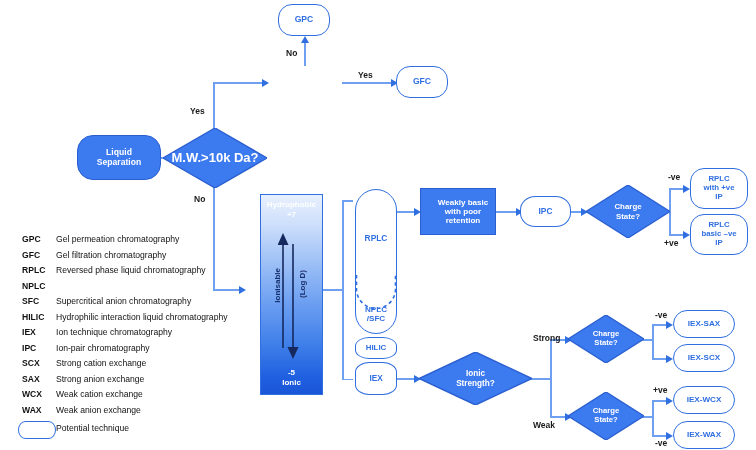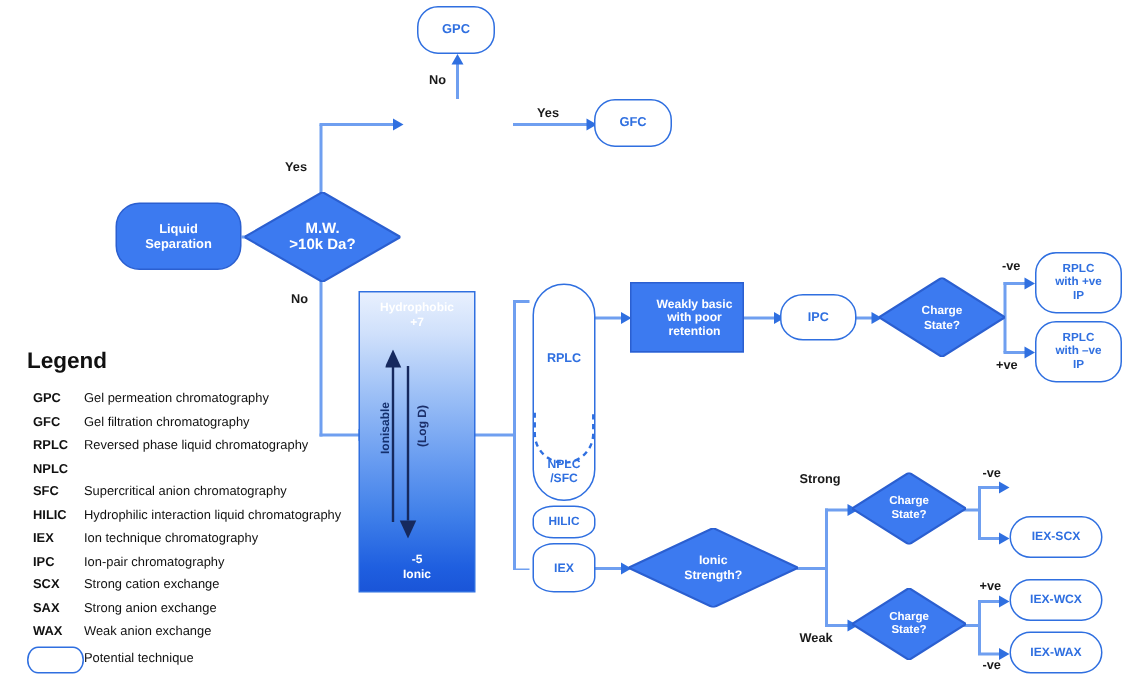--- a/index.html
+++ b/index.html
@@ -38,21 +38,21 @@
   .ln{position:absolute;background:#6f9ff0;}
   .ln.h{height:1.6px;}
   .ln.v{width:1.6px;}
   .arrow{position:absolute;width:0;height:0;}
   .arrow.r{border-top:4.5px solid transparent;border-bottom:4.5px solid transparent;
            border-left:7px solid #2f6fe0;}
   .arrow.u{border-left:4.5px solid transparent;border-right:4.5px solid transparent;
            border-bottom:7px solid #2f6fe0;}
 
   
-  #logd{position:absolute;left:239px;top:194px;width:78px;height:201px;
+  #logd{position:absolute;left:260px;top:194px;width:63px;height:201px;
         border:1.6px solid #2f6fe0;box-sizing:border-box;
         background:linear-gradient(to bottom,#e8f0fe 0%,#cfe0fb 14%,#9dc0f6 34%,
                    #6b9ef1 55%,#3f7fe9 75%,#1f5fe0 92%,#1a55d8 100%);}
   #logd .cap{position:absolute;left:0;right:0;text-align:center;color:#ffffff;
         font-weight:bold;font-size:8px;line-height:1.25;}
   #logd .vert{position:absolute;color:#1b2f6a;font-weight:bold;font-size:8px;
         writing-mode:vertical-rl;transform:rotate(180deg);white-space:nowrap;}
   #logd .vert.light{color:#14306e;}
 
   
@@ -138,36 +138,36 @@
   <div class="arrow r" style="left:666px;top:396.5px;"></div>
   <div class="ln h" style="left:652px;top:435.2px;width:17px;"></div>
   <div class="arrow r" style="left:666px;top:431.5px;"></div>
 
   <div class="elabel" style="left:190px;top:106px;">Yes</div>
   <div class="elabel" style="left:194px;top:194px;">No</div>
   <div class="elabel" style="left:286px;top:48px;">No</div>
   <div class="elabel" style="left:358px;top:70px;">Yes</div>
   <div class="elabel" style="left:668px;top:172px;">-ve</div>
   <div class="elabel" style="left:664px;top:238px;">+ve</div>
-  <div class="elabel" style="left:533px;top:314px;text-align:right;">Strong</div>
+  <div class="elabel" style="left:533px;top:333px;text-align:right;">Strong</div>
   <div class="elabel" style="left:533px;top:420px;">Weak</div>
   <div class="elabel" style="left:655px;top:310px;">-ve</div>
   <div class="elabel" style="left:653px;top:385px;">+ve</div>
   <div class="elabel" style="left:655px;top:438px;">-ve</div>
 
   <div class="node solid-round" style="left:77px;top:135px;width:84px;height:45px;font-size:8.6px;flex-direction:column;justify-content:center;">
     <span>Liquid</span>
     <span>Separation</span>
   </div>
 
   <div class="diamond" style="left:163px;top:128px;width:104px;height:60px;">
     <svg class="dshape" viewBox="0 0 104 60" preserveAspectRatio="none">
       <polygon points="52,0 104,30 52,60 0,30" fill="#3c7af0" stroke="#2b5fd0" stroke-width="1.4"></polygon>
     </svg>
-    <div class="dlabel" style="font-size:10px;flex-direction:column;">
+    <div class="dlabel" style="font-size:13px;flex-direction:row;">
       <span>M.W.</span>
       <span>&gt;10k Da?</span>
     </div>
   </div>
 
 
   <div class="node out-round" style="left:278px;top:4px;width:52px;height:32px;font-size:8.6px;">
     <span>GPC</span>
   </div>
 
@@ -237,21 +237,21 @@
   </div>
 
   <div class="node out-round" style="left:690px;top:168px;width:58px;height:41px;font-size:7.8px;flex-direction:column;">
     <span>RPLC</span>
     <span>with +ve</span>
     <span>IP</span>
   </div>
 
   <div class="node out-round" style="left:690px;top:214px;width:58px;height:41px;font-size:7.8px;flex-direction:column;">
     <span>RPLC</span>
-    <span>with –ve</span>
+    <span>basic –ve</span>
     <span>IP</span>
   </div>
 
   <div class="diamond" style="left:419px;top:352px;width:113px;height:53px;">
     <svg class="dshape" viewBox="0 0 113 53" preserveAspectRatio="none">
       <polygon points="56.5,0 113,26.5 56.5,53 0,26.5" fill="#3c7af0" stroke="#2b5fd0" stroke-width="1.4"></polygon>
     </svg>
     <div class="dlabel" style="font-size:8.2px;flex-direction:column;">
       <span>Ionic</span>
       <span>Strength?</span>
@@ -271,32 +271,34 @@
   <div class="diamond" style="left:568px;top:392px;width:76px;height:48px;">
     <svg class="dshape" viewBox="0 0 76 48" preserveAspectRatio="none">
       <polygon points="38,0 76,24 38,48 0,24" fill="#3c7af0" stroke="#2b5fd0" stroke-width="1.4"></polygon>
     </svg>
     <div class="dlabel" style="font-size:7.7px;flex-direction:column;">
       <span>Charge</span>
       <span>State?</span>
     </div>
   </div>
 
+  <div class="node out-round" style="left:673px;top:310px;width:62px;height:28px;font-size:8.1px;">
+    <span>IEX-SAX</span>
+  </div>
   <div class="node out-round" style="left:673px;top:344px;width:62px;height:28px;font-size:8.1px;">
     <span>IEX-SCX</span>
   </div>
   <div class="node out-round" style="left:673px;top:386px;width:62px;height:28px;font-size:8.1px;">
     <span>IEX-WCX</span>
   </div>
   <div class="node out-round" style="left:673px;top:421px;width:62px;height:28px;font-size:8.1px;">
     <span>IEX-WAX</span>
   </div>
 
   <div id="legend">
-    <h2>Legend</h2>
 
     <div class="lrow">
       <div class="lkey">GPC</div>
       <div class="ltxt">Gel permeation chromatography</div>
     </div>
     <div class="lrow">
       <div class="lkey">GFC</div>
       <div class="ltxt">Gel filtration chromatography</div>
     </div>
     <div class="lrow">
@@ -322,20 +324,24 @@
       <div class="lkey">IPC</div>
       <div class="ltxt">Ion-pair chromatography</div>
     </div>
     <div class="lrow">
       <div class="lkey">SCX</div>
       <div class="ltxt">Strong cation exchange</div>
     </div>
     <div class="lrow">
       <div class="lkey">SAX</div>
       <div class="ltxt">Strong anion exchange</div>
+    </div>
+    <div class="lrow">
+      <div class="lkey">WCX</div>
+      <div class="ltxt">Weak cation exchange</div>
     </div>
     <div class="lrow">
       <div class="lkey">WAX</div>
       <div class="ltxt">Weak anion exchange</div>
     </div>
 
     <div class="lrow sym">
       <div class="lsym">
         <div class="barrel" style="position:absolute;left:6px;top:0;width:36px;height:16px;
              display:flex;align-items:center;justify-content:center;font-size:6.6px;">

